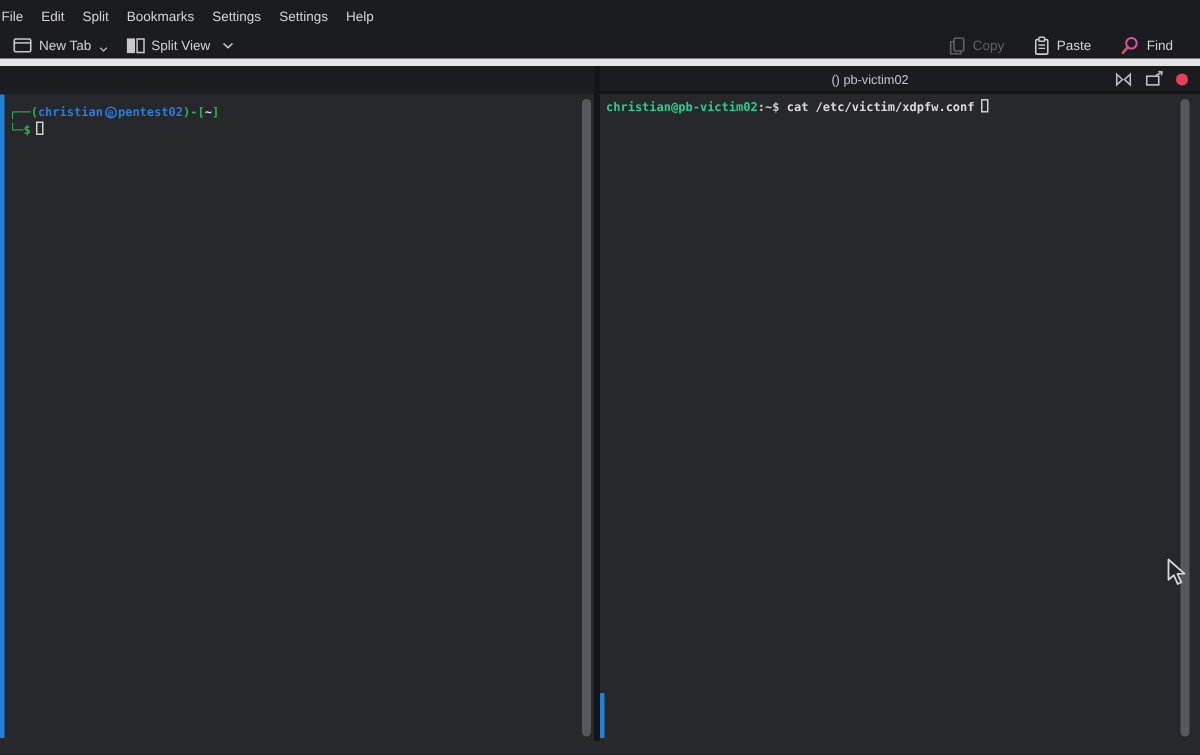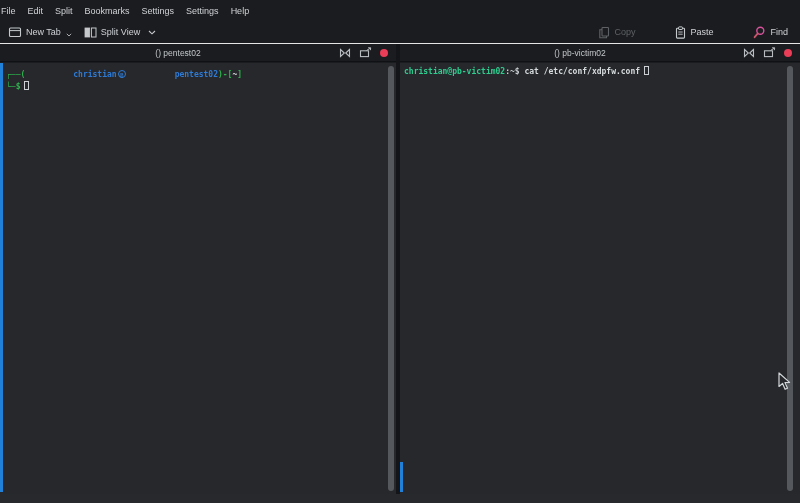--- a/index.html
+++ b/index.html
@@ -15,25 +15,25 @@
   
   .menubar {
     height:21px; display:flex; align-items:center;
     gap:10px; padding-left:0; font-size:9px; background:#1b1c1f;
   }
   .menu-item { padding:2px 1px; cursor:default; }
 
   
   .toolbar {
     height:23px; display:flex; align-items:center;
-    padding:0 12px 0 8px; font-size:9px; background:#1b1c1f;
-    border-bottom:1px solid #e5e5e5;
+    padding:0 18px 0 8px; font-size:9px; background:#1b1c1f;
+    border-bottom:5px solid #e5e5e5;
   }
   .tool-btn { display:flex; align-items:center; gap:4px; margin-right:12px; }
-  .tool-right { margin-left:auto; display:flex; align-items:flex-start; gap:40px; }
+  .tool-right { margin-left:auto; display:flex; align-items:flex-start; gap:20px; }
   .tool-right .tool-btn { margin-right:0; }
   .disabled { color:#5e6165; }
   .ticon { display:block; }
   .mini-chevron { margin-left:1px; margin-top:6px; }
 
   
   .split-area { position:absolute; top:44px; left:0; right:0; bottom:9px; }
   .bottom-strip { position:absolute; left:0; right:0; bottom:0; height:9px; background:#28292c; }
 
   .pane { position:absolute; top:0; bottom:0; }
@@ -60,21 +60,21 @@
     position:absolute; top:19px; left:0; right:0; bottom:0;
     background:var(--terminal_bg,#26282b);
     font-family:"DejaVu Sans Mono", monospace;
     font-size:8px; font-weight:700; color:#c8ccd0;
   }
   .tline { line-height:12px; white-space:pre; }
   .term-left  .content { padding:6px 0 0 6px; }
   .term-right .content { padding:3px 0 0 4px; }
 
   .g  { color:var(--kali_green,#2fb34e); }
-  .b  { color:var(--kali_blue,#2e7bd6);padding-left:48px; }
+  .b  { color:var(--kali_blue,#2e7bd6); }
   .hg { color:var(--host_green,#2ecc8f); }
   .w  { color:#d7dbde; }
 
   .at-circle {
     display:inline-block; width:8px; height:8px; line-height:8px;
     border:1px solid var(--kali_blue,#2e7bd6); border-radius:50%;
     font-size:6px; text-align:center; vertical-align:0px;
     color:var(--kali_blue,#2e7bd6); margin:0 1px;
   }
 
@@ -156,34 +156,20 @@
         <line x1="4.8" y1="7.4" x2="1.6" y2="11.2" stroke="#c9566b" stroke-width="1.8" stroke-linecap="round"></line>
       </svg>
       <span>Find</span>
     </div>
   </div>
 </div>
 
 <div class="split-area">
 
   <div class="pane pane-left">
-    <div class="pane-header">
-      <span class="pane-title">() pentest02</span>
-      <div class="header-icons">
-        <svg width="12" height="10" viewBox="0 0 12 10">
-          <path d="M1.5 1.5 L5.3 5 L1.5 8.5 Z" fill="none" stroke="#b9bcc0" stroke-width="1.1"></path>
-          <path d="M10.5 1.5 L6.7 5 L10.5 8.5 Z" fill="none" stroke="#b9bcc0" stroke-width="1.1"></path>
-        </svg>
-        <svg width="13" height="11" viewBox="0 0 13 11">
-          <rect x="1.5" y="3.8" width="8" height="5.8" fill="none" stroke="#b9bcc0" stroke-width="1.1"></rect>
-          <path d="M7.5 3.5 L11.5 1 M9.2 0.7 L11.7 0.9 L11.3 3.2" fill="none" stroke="#b9bcc0" stroke-width="1"></path>
-        </svg>
-        <div class="close-dot"></div>
-      </div>
-    </div>
     <div class="term term-left">
       <div class="accent-full"></div>
       <div class="content">
         <div class="tline"><span class="g">┌──(</span><span class="b">christian</span><span class="at-circle">@</span><span class="b">pentest02</span><span class="g">)-[</span><span class="w">~</span><span class="g">]</span></div>
         <div class="tline"><span class="g">└─$</span><span class="cursor-hollow"></span></div>
       </div>
       <div class="sb-thumb sb-left"></div>
     </div>
   </div>
 
@@ -199,21 +185,21 @@
         </svg>
         <svg width="13" height="11" viewBox="0 0 13 11">
           <rect x="1.5" y="3.8" width="8" height="5.8" fill="none" stroke="#b9bcc0" stroke-width="1.1"></rect>
           <path d="M7.5 3.5 L11.5 1 M9.2 0.7 L11.7 0.9 L11.3 3.2" fill="none" stroke="#b9bcc0" stroke-width="1"></path>
         </svg>
         <div class="close-dot"></div>
       </div>
     </div>
     <div class="term term-right">
       <div class="content">
-        <div class="tline"><span class="hg">christian@pb-victim02</span><span>:</span><span>~</span><span>$</span><span class="w"> cat /etc/conf/xdpfw.conf</span><span class="cursor-hollow"></span></div>
+        <div class="tline"><span class="hg">christian@pb-victim02</span><span>:</span><span>~</span><span>$</span><span class="w"> cat /etc/victim/xdpfw.conf</span><span class="cursor-hollow"></span></div>
       </div>
       <div class="accent-short"></div>
       <div class="sb-thumb sb-right"></div>
     </div>
   </div>
 </div>
 
 <div class="bottom-strip"></div>
 
 <svg class="mouse-cursor" width="14" height="20" viewBox="0 0 14 20">

